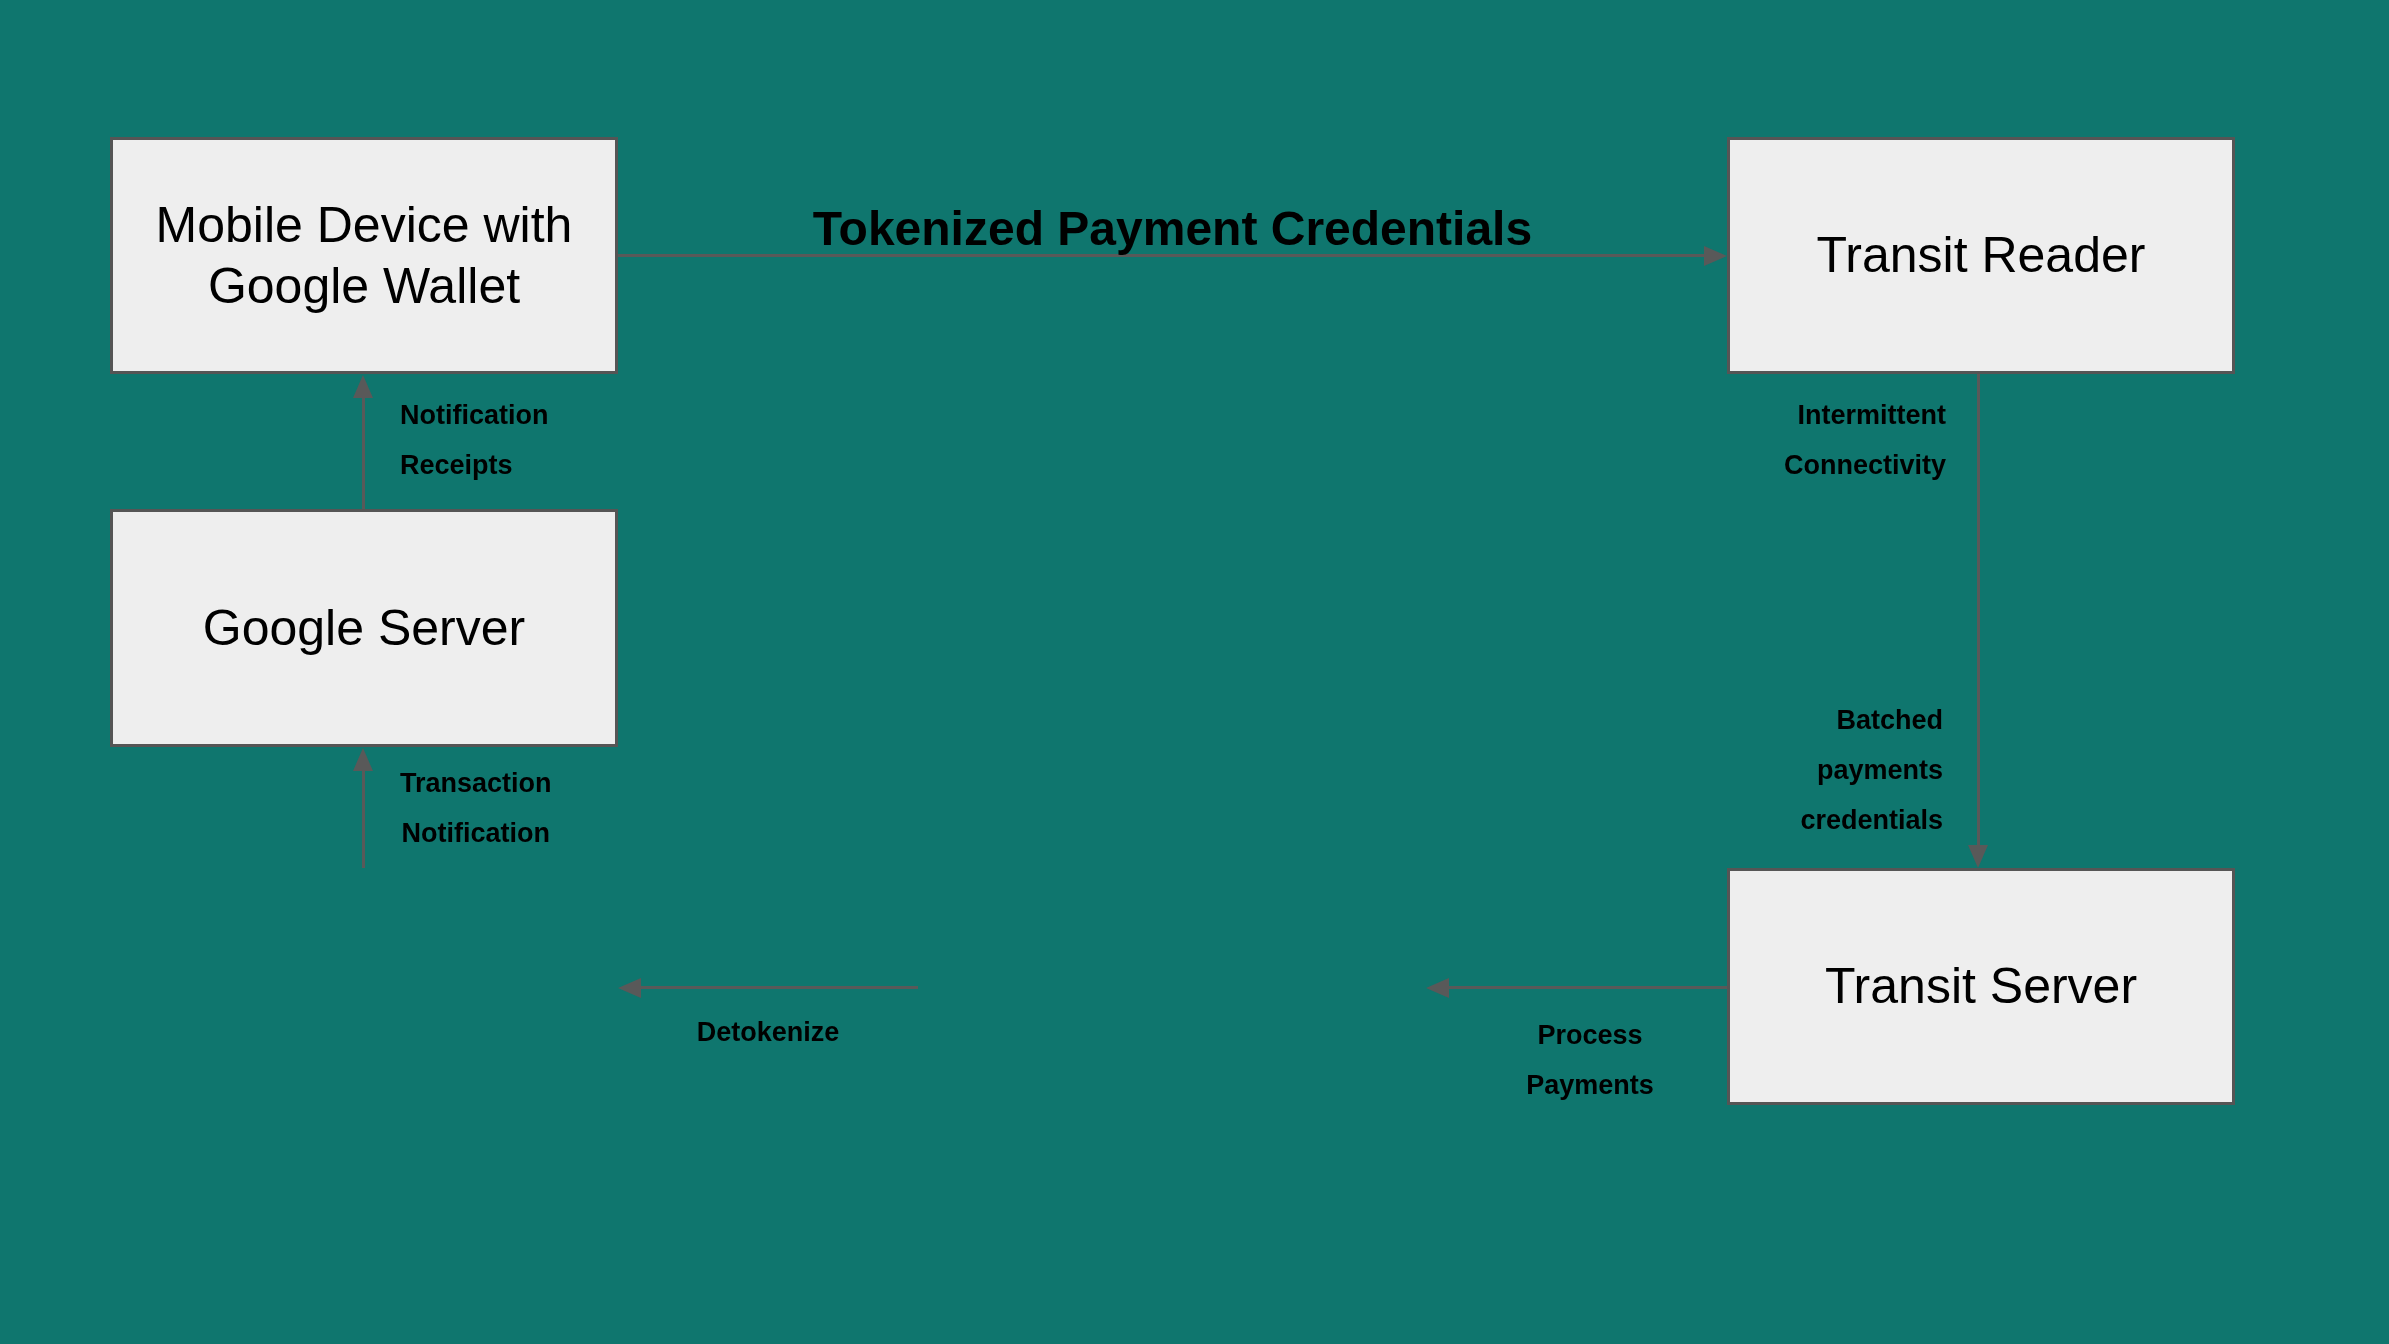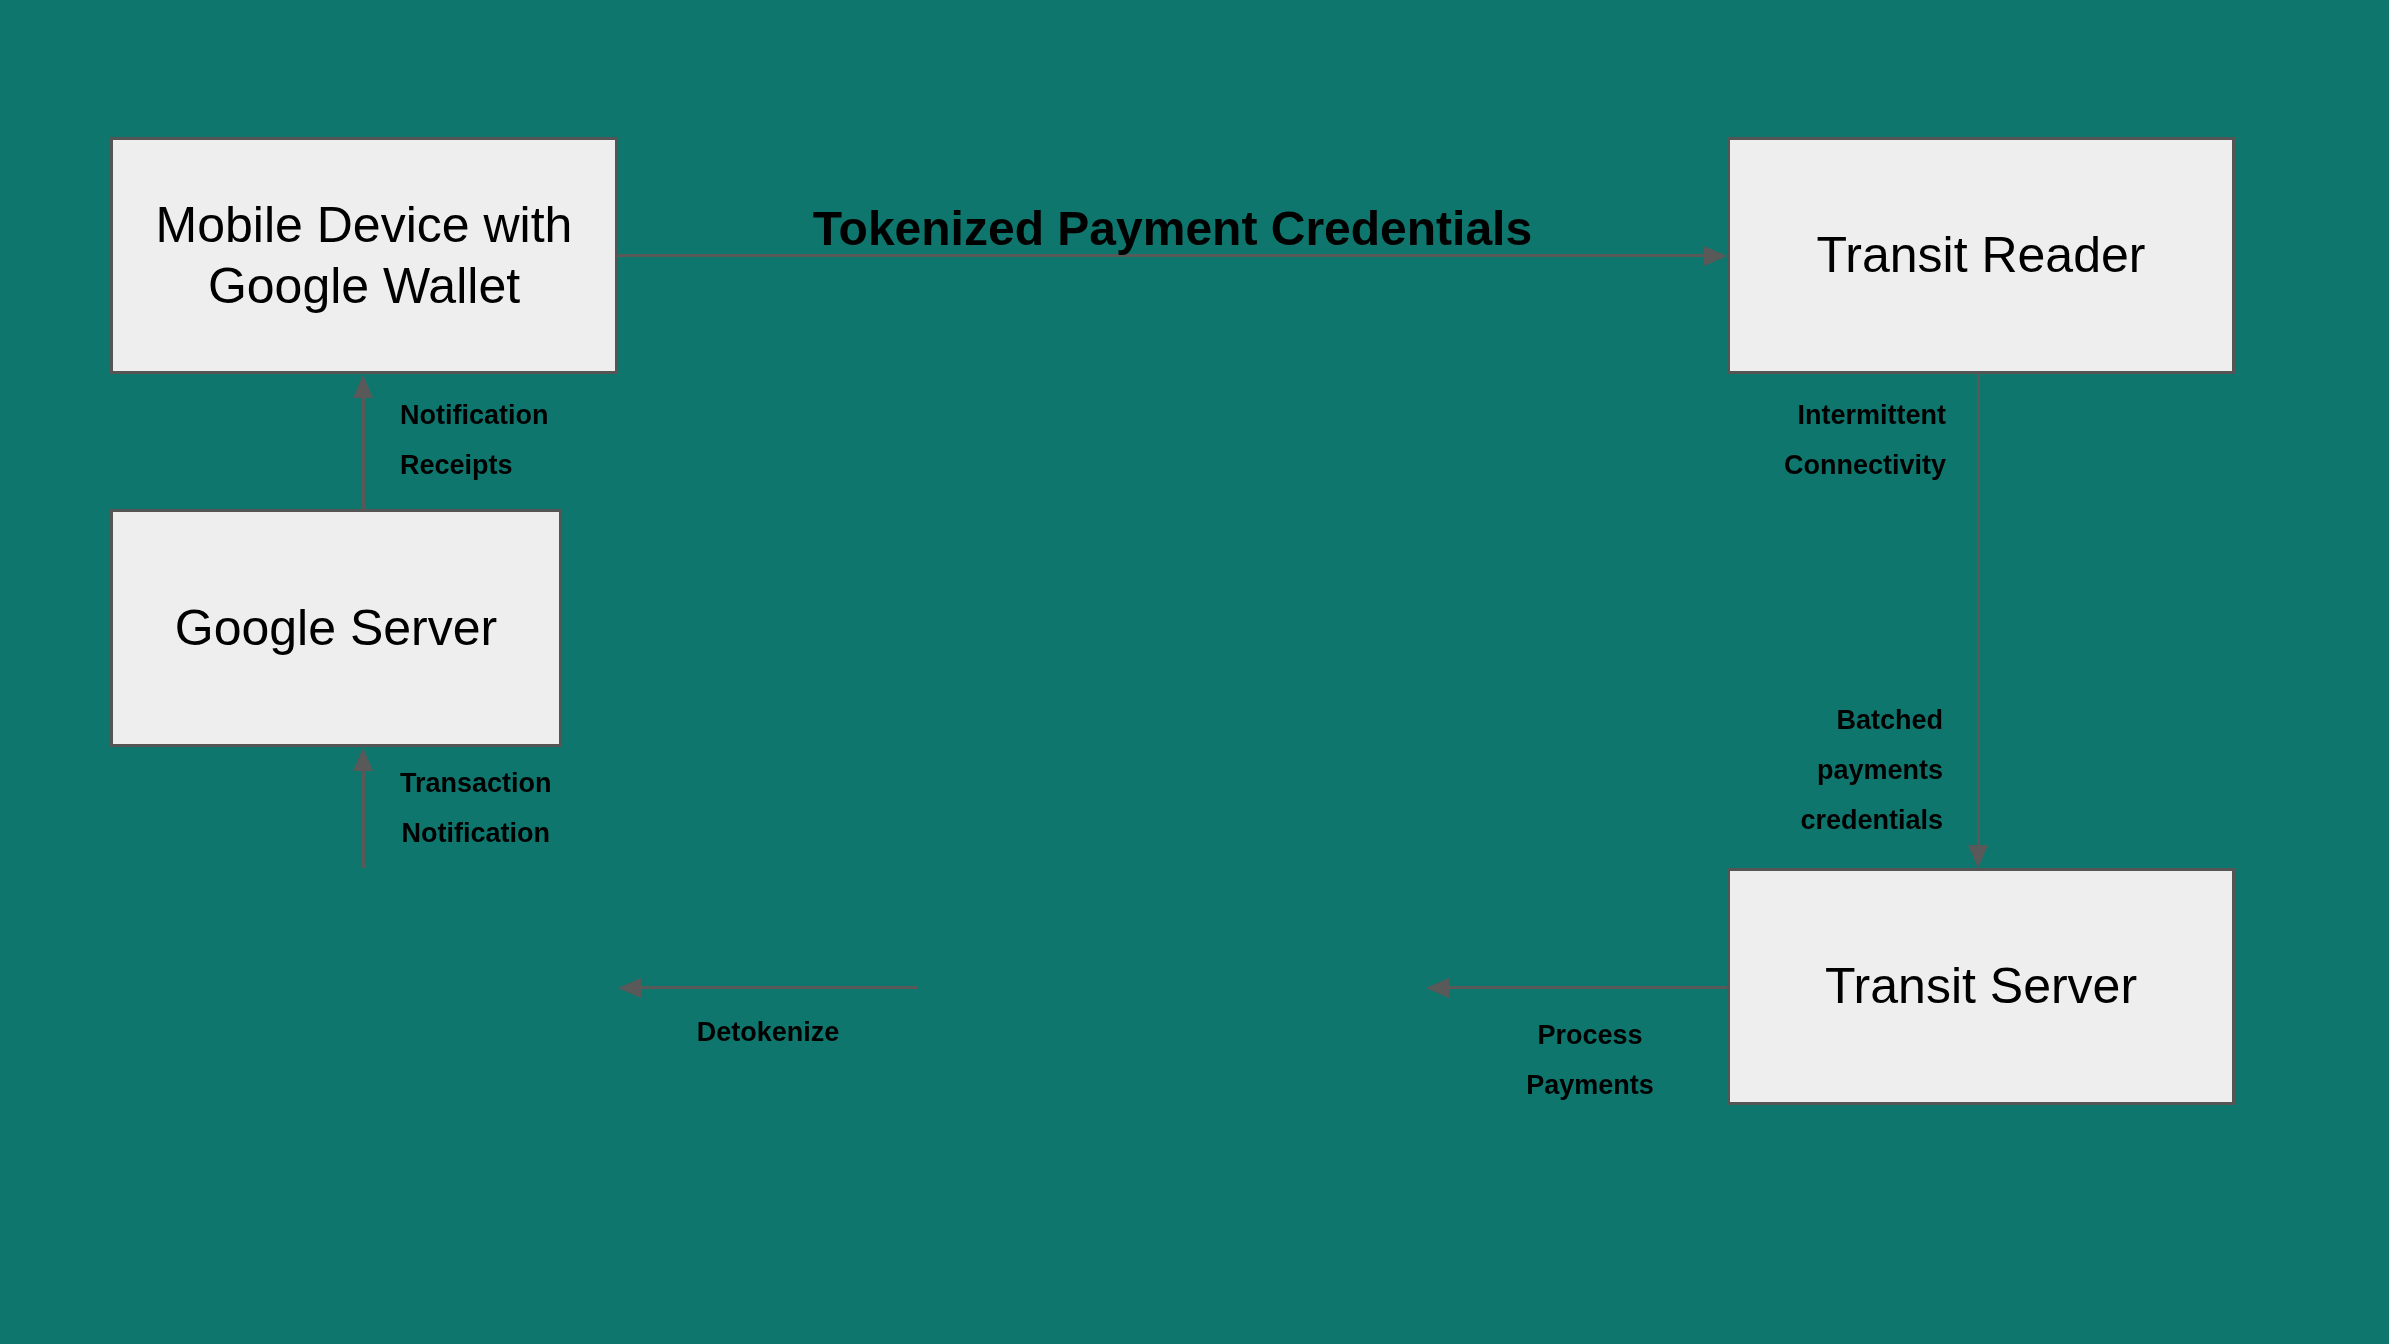--- a/index.html
+++ b/index.html
@@ -26,21 +26,21 @@
     align-items: center;
     justify-content: center;
     text-align: center;
     color: #000000;
     font-size: 50px;
     line-height: 61px;
     font-weight: 400;
   }
   #node-mobile  { left: 110px;  top: 137px; width: 508px; height: 237px; }
   #node-reader  { left: 1727px; top: 137px; width: 508px; height: 237px; }
-  #node-google  { left: 110px;  top: 509px; width: 452px; height: 238px; }
+  #node-google  { left: 110px;  top: 509px; width: 508px; height: 238px; }
   #node-tsp     { left: 110px;  top: 868px; width: 508px; height: 237px; }
   #node-pp      { left: 918px;  top: 867px; width: 508px; height: 238px; }
   #node-transit { left: 1727px; top: 868px; width: 508px; height: 237px; }
 
   
   .edge-line {
     position: absolute;
     background: #595959;
   }
   .edge-head {

